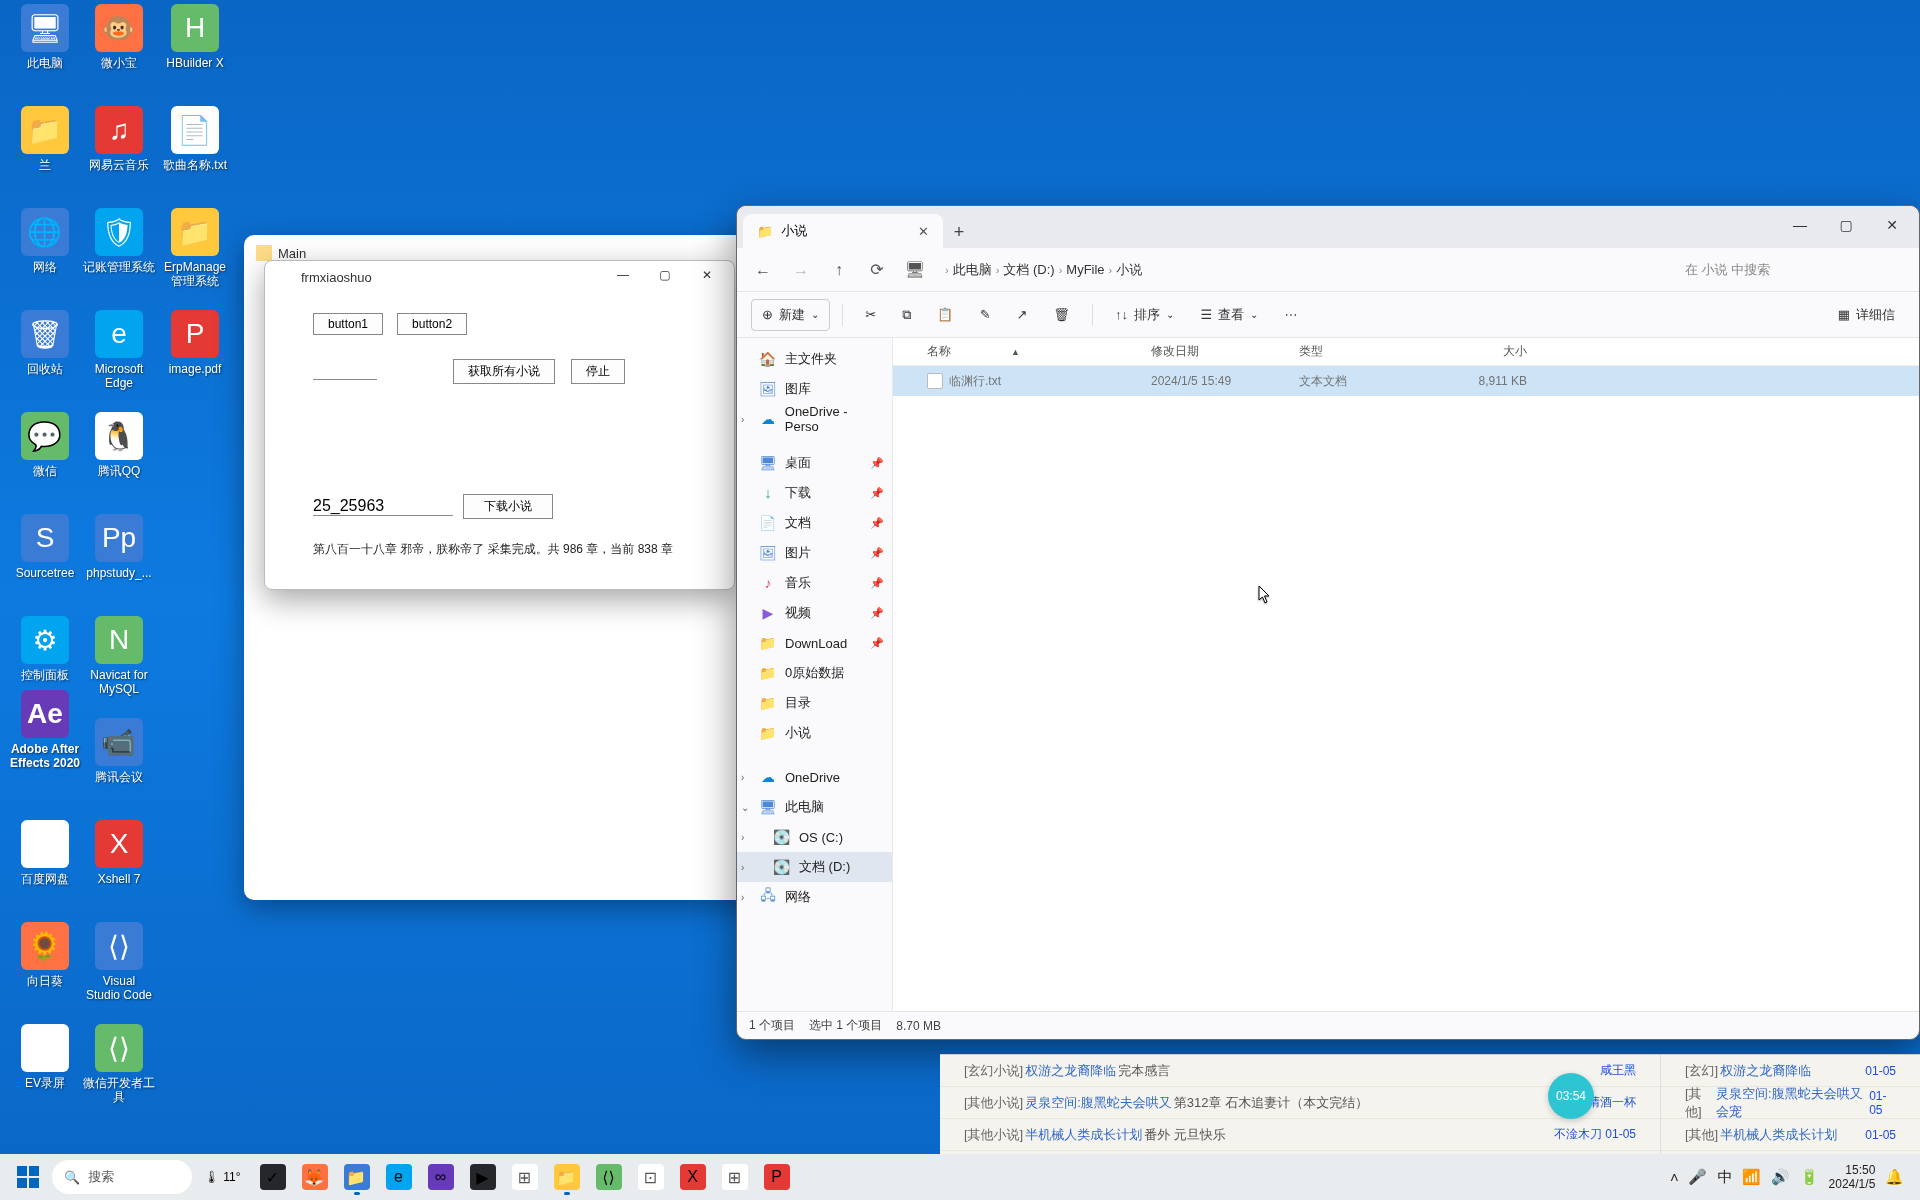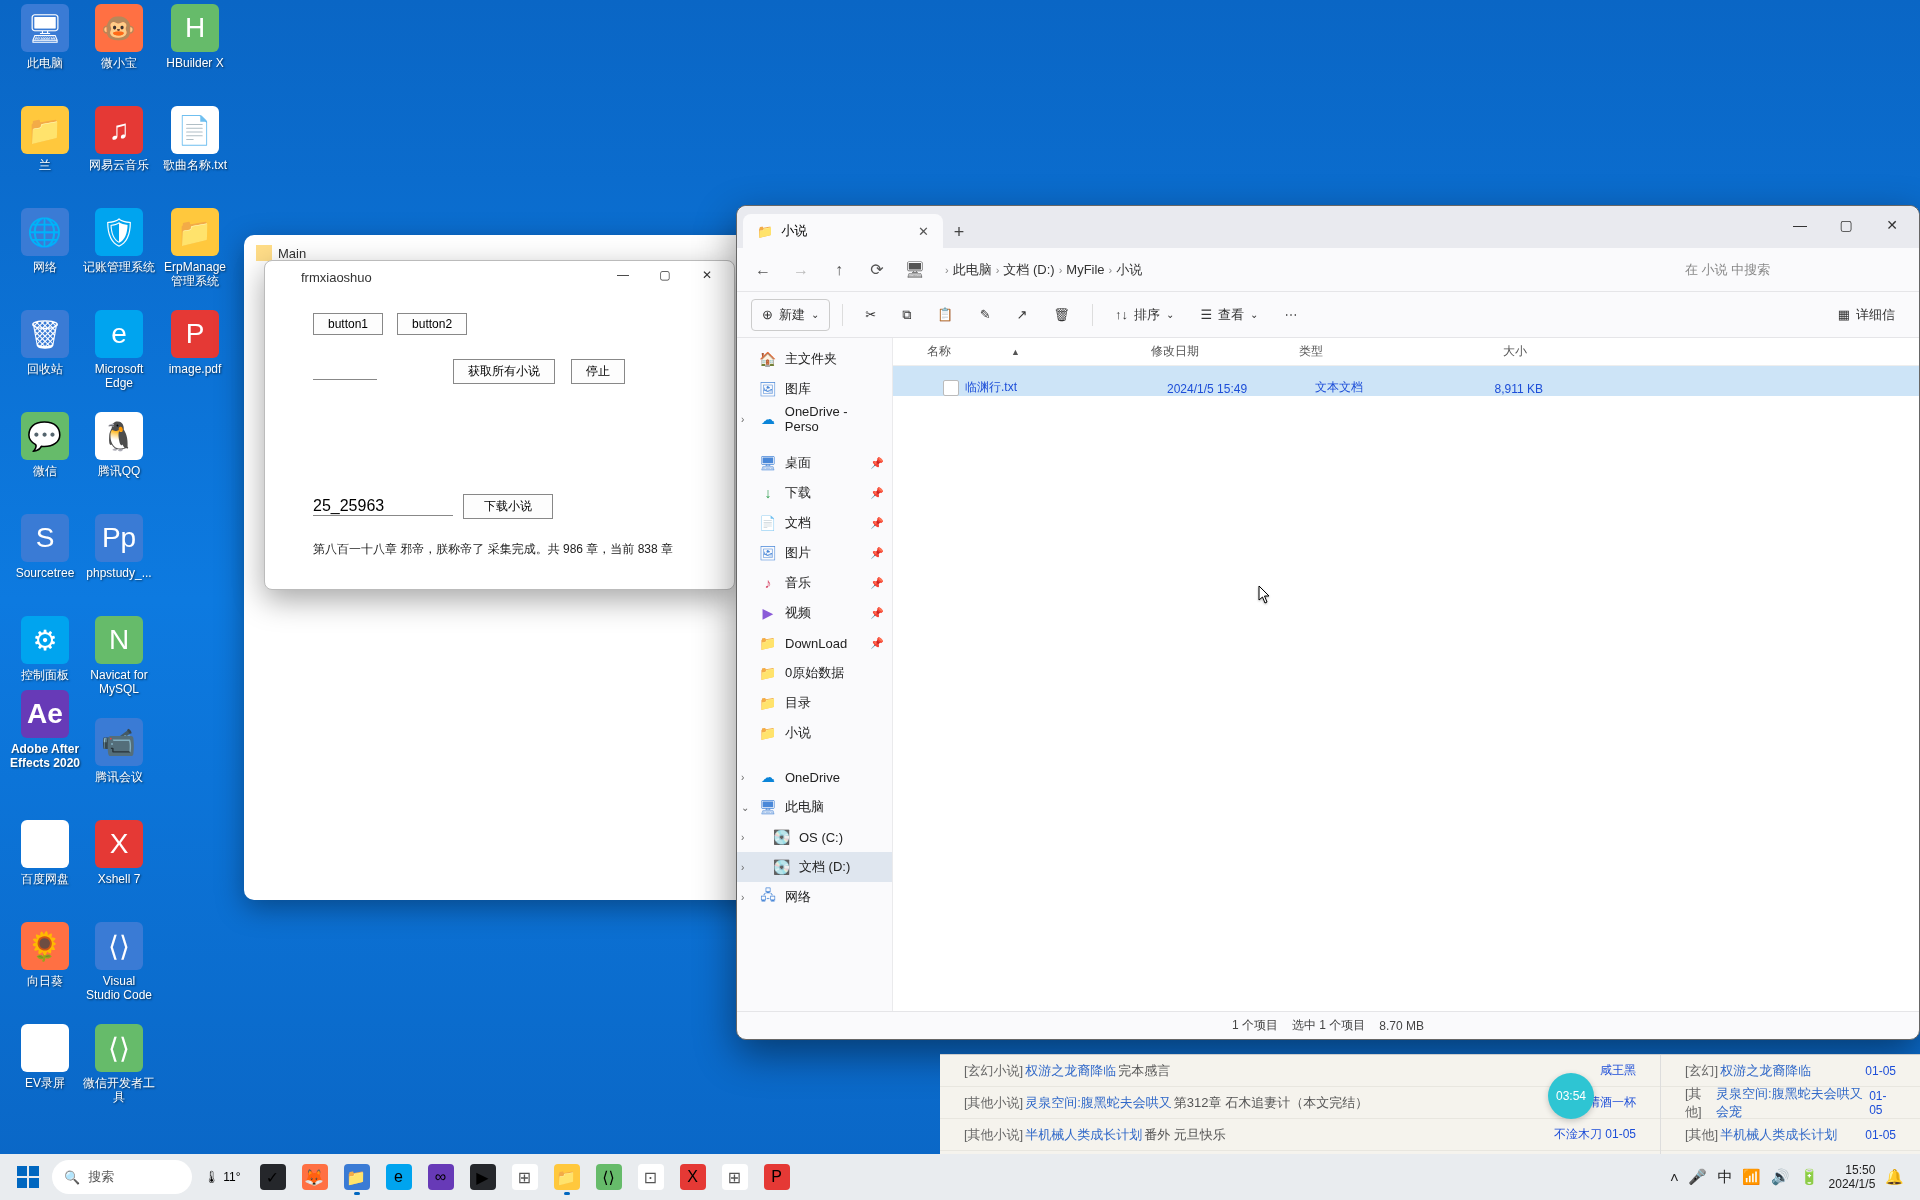--- a/index.html
+++ b/index.html
@@ -73,26 +73,26 @@
 .exp-side .sgap { height: 14px; }
 
 .exp-files { flex: 1; background: #fff; display: flex; flex-direction: column; }
 .exp-cols { display: flex; height: 28px; align-items: center; font-size: 12px; color: #555; border-bottom: 1px solid #eee; }
 .exp-cols .c { padding: 0 10px; display: flex; align-items: center; }
 .c-name { width: 248px; padding-left: 34px !important; }
 .c-date { width: 148px; }
 .c-type { width: 128px; }
 .c-size { width: 120px; text-align: right; justify-content: flex-end; }
 .exp-cols .sort { font-size: 9px; margin-left: 4px; }
-.exp-row { display: flex; height: 30px; align-items: flex-end; font-size: 12px; color: #1d4ed8; padding-left: 16px; }
+.exp-row { display: flex; height: 30px; align-items: center; font-size: 12px; color: #737373; }
 .exp-row.sel { background: #cde4f7; }
 .exp-row .c { padding: 0 10px; }
 .exp-row .fico { width: 16px; height: 16px; margin-right: 6px; display: inline-block; border: 1px solid #bbb; background: #fff; border-radius: 2px; vertical-align: middle; }
 
-.exp-status { height: 28px; border-top: 1px solid #e5e5e8; display: flex; align-items: center; padding: 0 12px; font-size: 12px; color: #444; gap: 14px; justify-content: center; }
+.exp-status { height: 28px; border-top: 1px solid #e5e5e8; display: flex; align-items: center; padding: 0 12px; font-size: 12px; color: #444; gap: 14px; }
 
 
 .reader { position: absolute; left: 940px; top: 1054px; width: 980px; height: 100px; background: #f5f3ed; border-top: 1px solid #ccc; display: flex; font-size: 13px; }
 .reader .col { flex: 1; }
 .reader .rrow { display: flex; align-items: center; height: 32px; padding: 0 24px; gap: 2px; border-bottom: 1px solid #e8e6df; }
 .reader .tag { color: #666; }
 .reader .tlink { color: #3068c8; cursor: pointer; }
 .reader .extra { color: #555; }
 .reader .meta { color: #1d4ed8; margin-left: auto; font-size: 12px; }
 .reader .avatar { position: absolute; left: 608px; top: 18px; width: 46px; height: 46px; border-radius: 50%; background: #2ec5d3; color: #fff; display: flex; align-items: center; justify-content: center; font-size: 12px; box-shadow: 0 2px 6px rgba(0,0,0,.2); }

